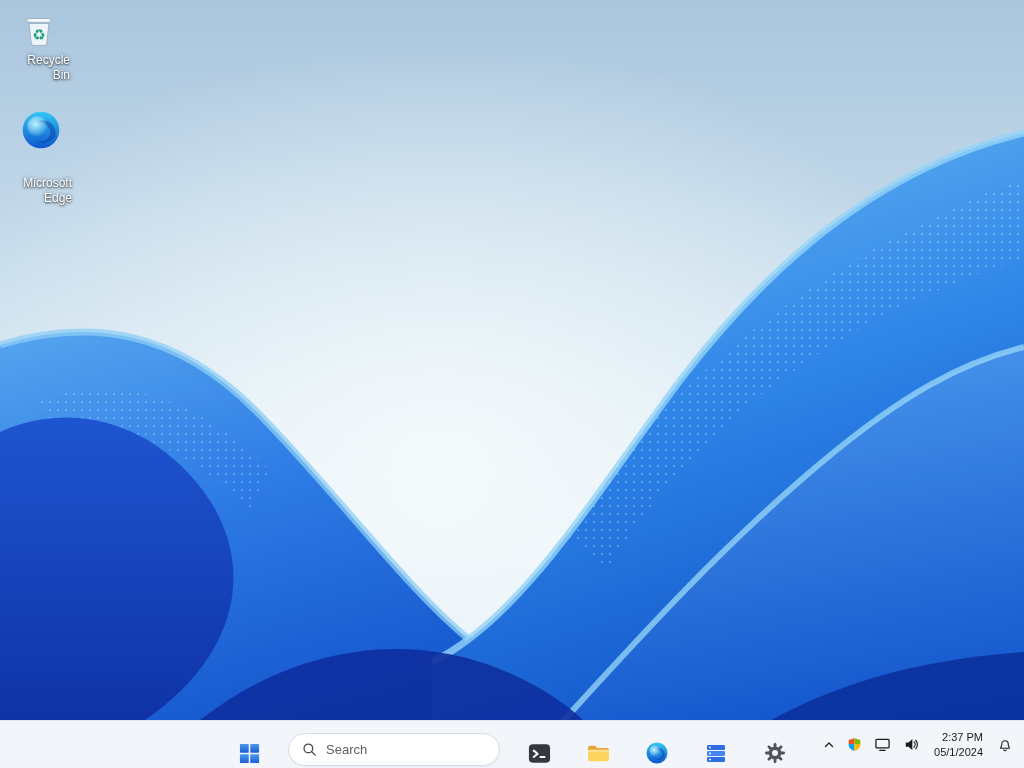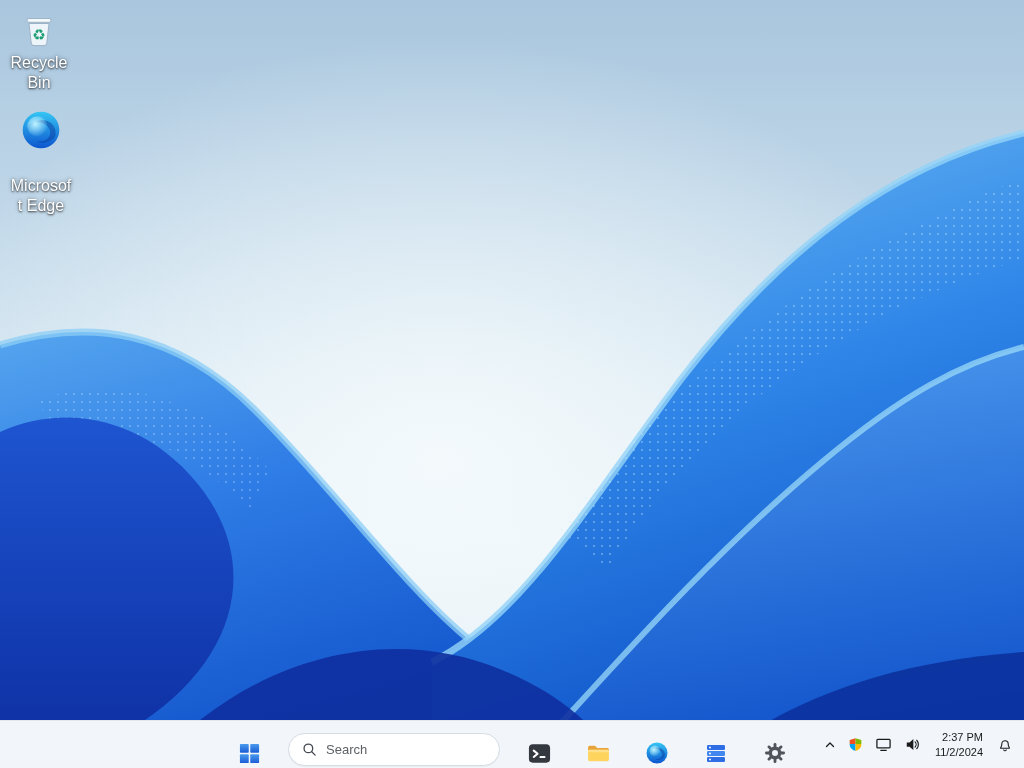--- a/index.html
+++ b/index.html
@@ -12,21 +12,21 @@
   .desktop { position: relative; width: 1024px; height: 768px; background: #cfe2ef; }
   .wallpaper { position: absolute; inset: 0; width: 1024px; height: 768px; display: block; }
 
   
   .desktop-icon {
     position: absolute; width: 66px;
     display: flex; flex-direction: column; align-items: center; gap: 3px;
     cursor: default; padding: 2px; border-radius: 4px;
   }
   .icon-label {
-    color: #ffffff; font-size: 16px; line-height: 1.25; text-align: center;
+    color: #ffffff; font-size: 12px; line-height: 1.25; text-align: right;
     text-shadow: 0 1px 2px rgba(0,0,0,0.7), 0 0 4px rgba(0,0,0,0.45);
     word-wrap: break-word; max-width: 62px;
   }
 
   
   .taskbar {
     position: absolute; left: 0; right: 0; bottom: 0; height: 48px;
     background: #f2f6fb; border-top: 1px solid #e3e8ee;
   }
   .tb-center {
@@ -273,21 +273,21 @@
       <button class="tray-btn">
         <svg width="17" height="17" viewBox="0 0 16 16">
           <path d="M2.6 6 v4 h2.6 L8.8 13.2 V2.8 L5.2 6 Z" fill="#1b1b1b"></path>
           <path d="M10.4 5.6 a3.4 3.4 0 0 1 0 4.8" stroke="#1b1b1b" fill="none" stroke-width="1.1" stroke-linecap="round"></path>
           <path d="M12 4 a6 6 0 0 1 0 8" stroke="#1b1b1b" fill="none" stroke-width="1.1" stroke-linecap="round"></path>
         </svg>
       </button>
 
       <button class="tray-btn clock">
         <span>2:37 PM</span>
-        <span>11/2/2024</span>
+        <span>05/1/2024</span>
       </button>
 
       <button class="tray-btn">
         <svg width="16" height="16" viewBox="0 0 16 16" fill="none" stroke="#1b1b1b" stroke-width="1.1" stroke-linejoin="round">
           <path d="M3.6 11.2 c0 -1.1 1.2 -1.6 1.2 -4.2 a3.2 3.2 0 0 1 6.4 0 c0 2.6 1.2 3.1 1.2 4.2 z"></path>
           <path d="M6.7 12.9 a1.4 1.4 0 0 0 2.6 0" stroke-linecap="round"></path>
         </svg>
       </button>
 
     </div>

